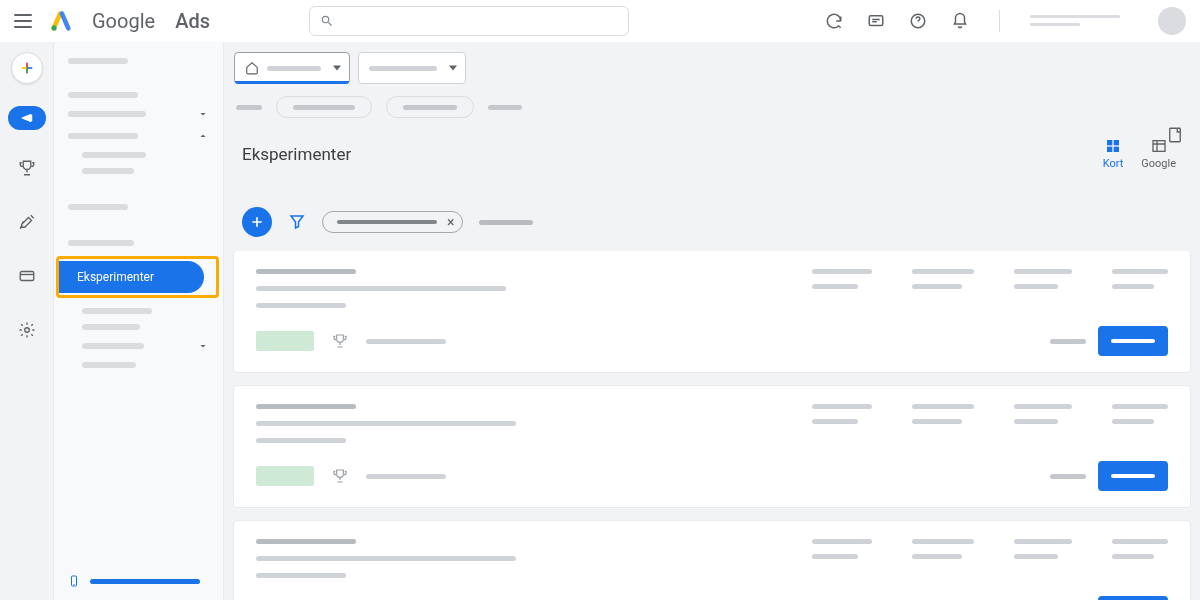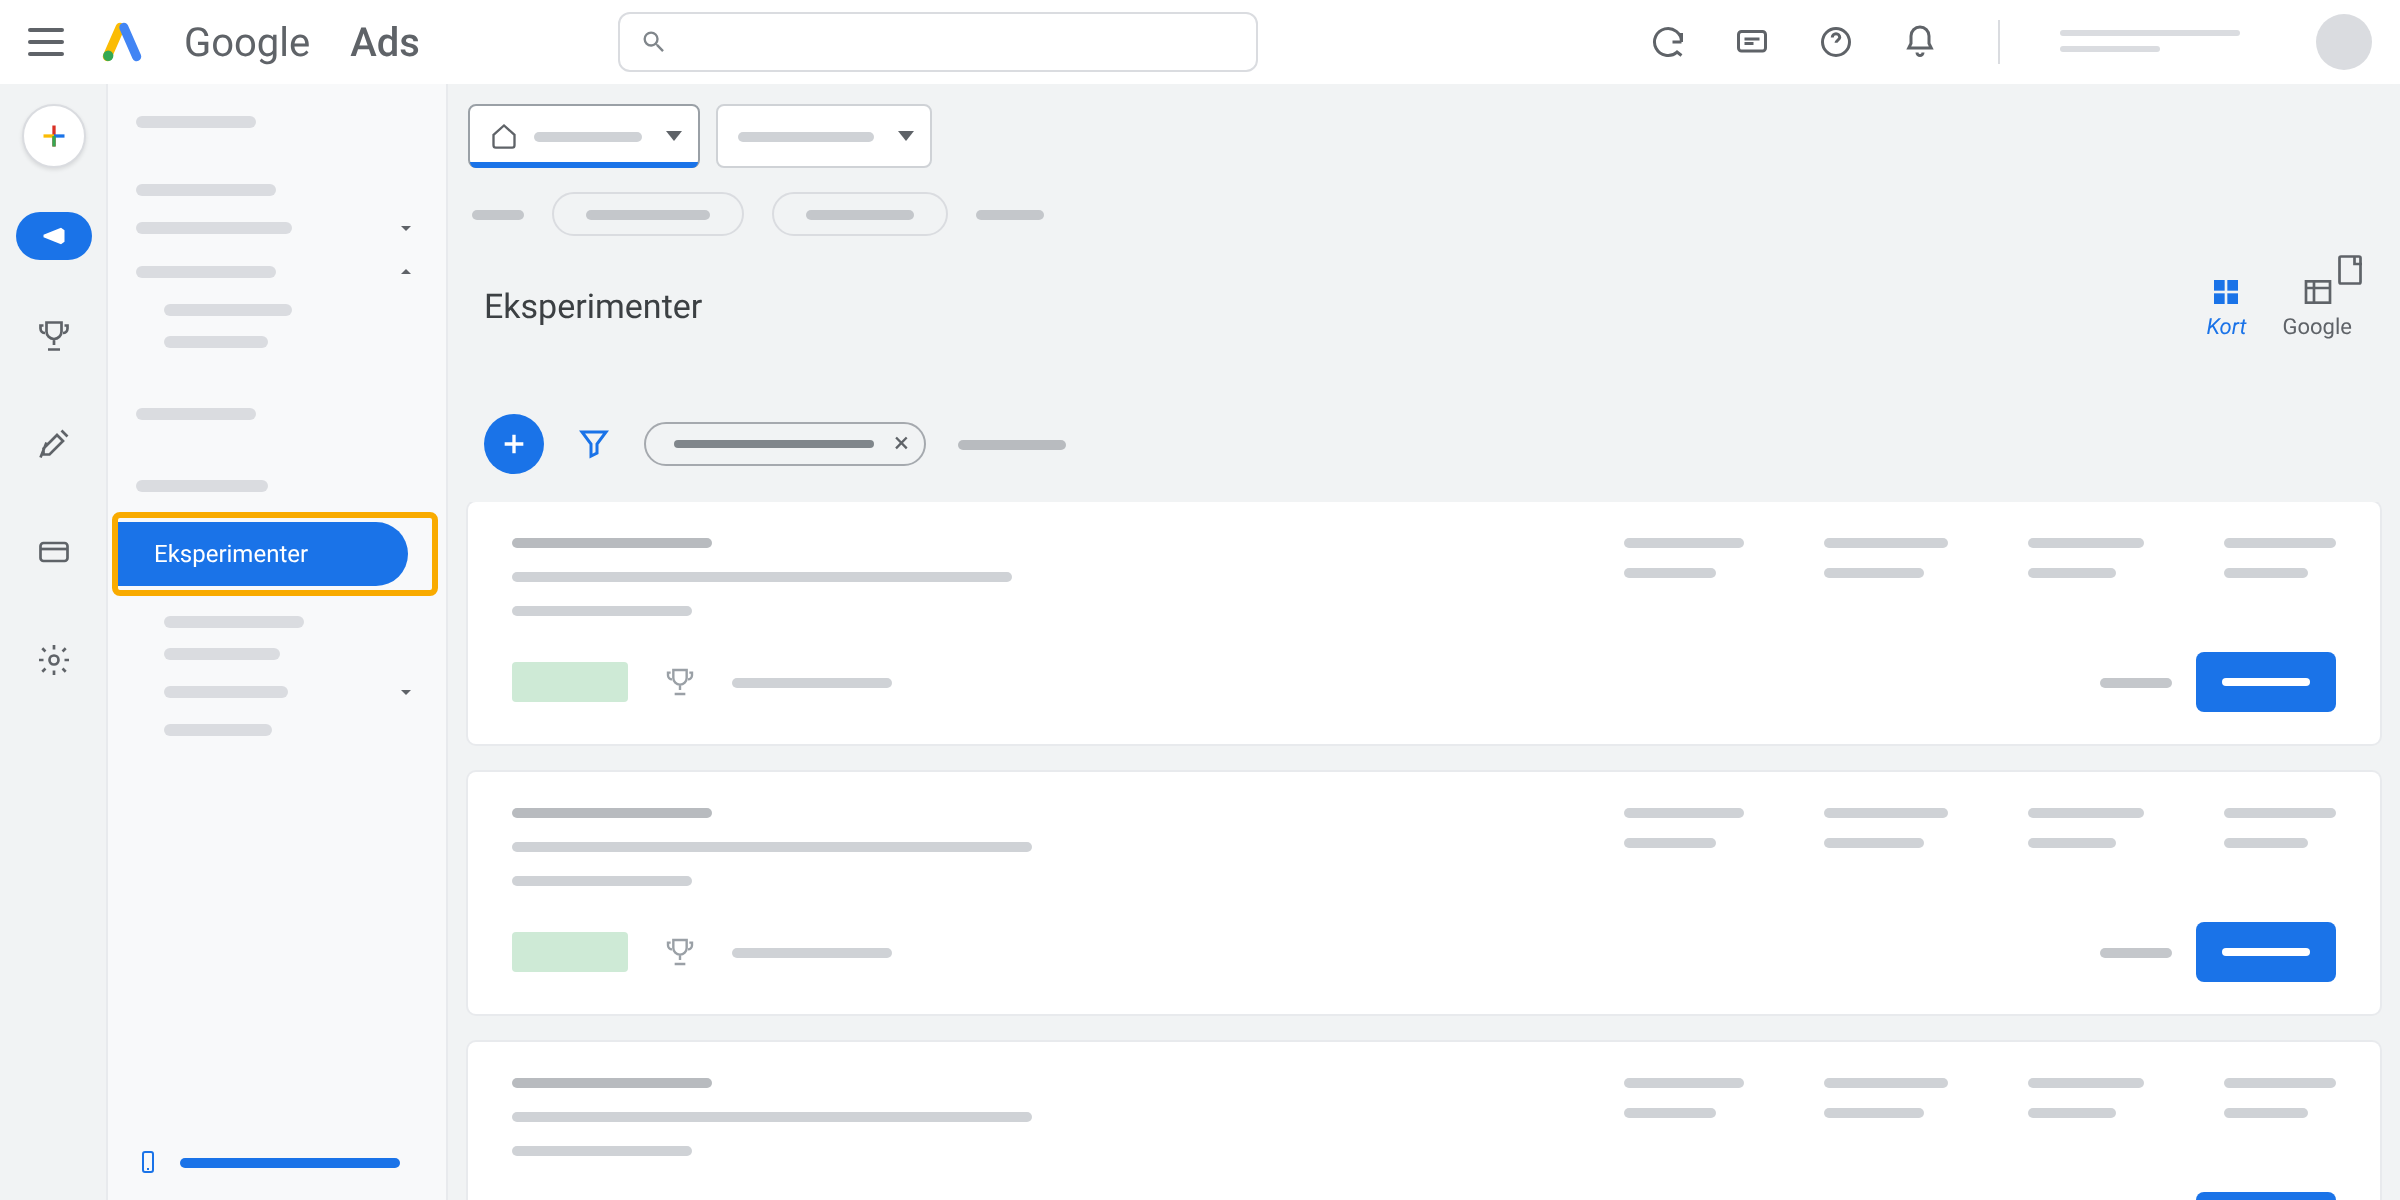--- a/index.html
+++ b/index.html
@@ -60,21 +60,21 @@
   .ph{height:5px;border-radius:3px;background:#cfd2d6;}
 
   .crumbs{display:flex;align-items:center;gap:14px;padding:6px 12px 10px;}
   .crumbs .ph{background:#c4c7cb;}
   .crumbs .chip{border:1px solid #dadce0;border-radius:14px;height:22px;display:flex;align-items:center;padding:0 16px;background:#f1f3f4;}
 
   .page-head{display:flex;align-items:center;justify-content:space-between;padding:10px 18px 0;}
   .page-head h2{font-size:17px;font-weight:400;color:#3c4043;}
   .view-toggle{display:flex;gap:18px;margin-right:6px;}
   .vt{display:flex;flex-direction:column;align-items:center;font-size:11px;gap:3px;cursor:pointer;color:#5f6368;}
-  .vt.active{color:#1a73e8;font-style:italic;}
+  .vt.active{color:#1a73e8;}
 
   .doc-icon{position:absolute;right:16px;top:84px;color:#5f6368;}
 
   .subtabs{display:flex;gap:26px;padding:10px 18px 0;align-items:flex-end;}
   .subtabs .tab{padding-bottom:10px;}
   .subtabs .tab .ph{width:56px;}
   .subtabs .tab.active{border-bottom:3px solid #1a73e8;}
   .subtabs .tab.active .ph{background:#1a73e8;}
 
   .toolbar{display:flex;align-items:center;gap:16px;padding:14px 18px;}

